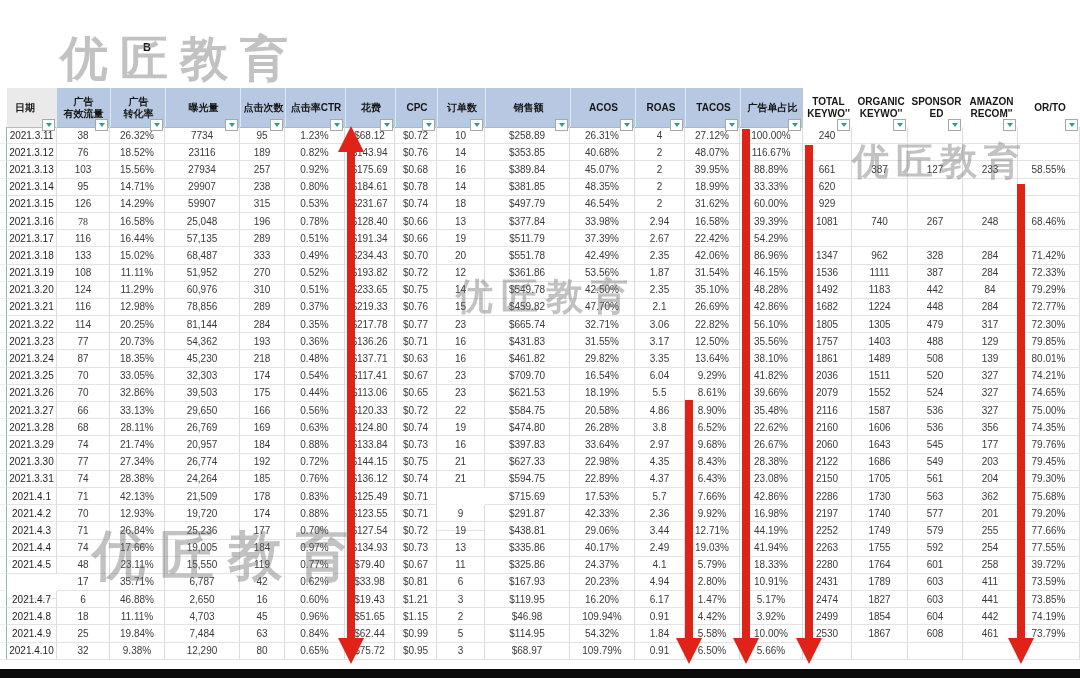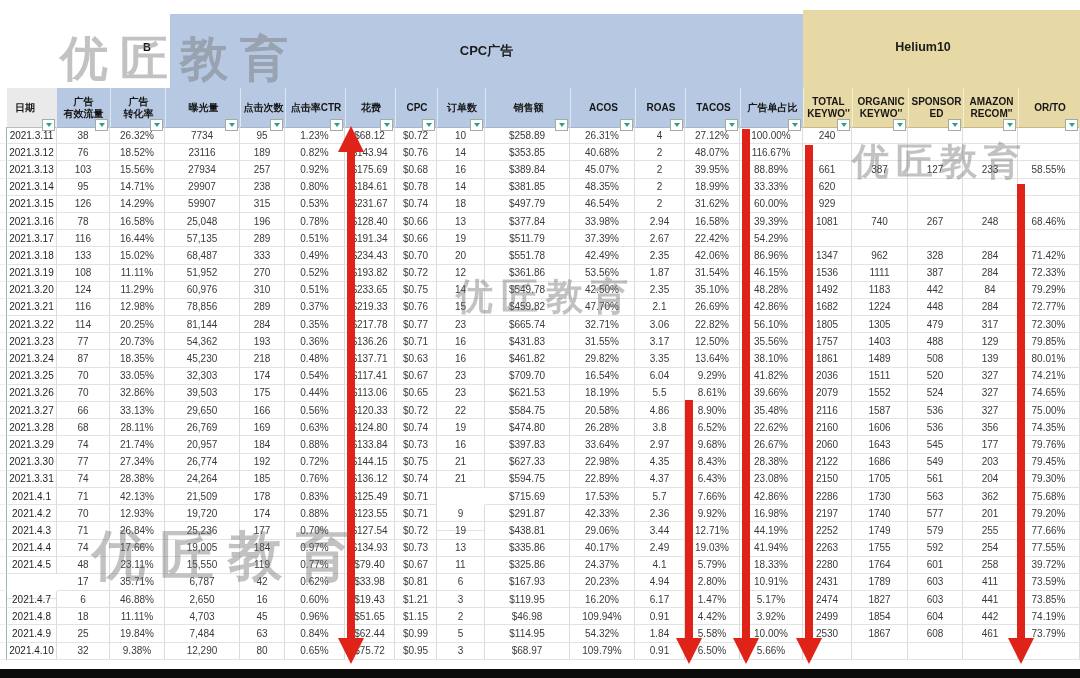--- a/index.html
+++ b/index.html
@@ -75,27 +75,21 @@
   #bottom-bar{left:0;top:669px;width:1080px;height:9px;background:#0b0b0b;}
 </style>
 </head>
 <body>
 
 <div id="stage">
 
   <div class="abs" id="date-header-bg"></div>
   <div class="abs" id="blue-band"></div>
 
-  <div class="abs" id="cpc-group">
-    <span>CPC广告</span>
-  </div>
 
-  <div class="abs" id="helium-group">
-    <div id="helium-title">Helium10</div>
-  </div>
 
   <div class="abs" id="corner-b">B</div>
 
   <div class="abs" id="headers">
       <div class="hlabel" style="left: 0; width: 50px;">日期</div>
       <div class="hlabel" style="left: 57px; width: 53px;">广告
 有效流量</div>
       <div class="hlabel sep" style="left: 110px; width: 55px;">广告
 转化率</div>
       <div class="hlabel sep" style="left: 165px; width: 75px;">曝光量</div>
@@ -285,21 +279,21 @@
         <div class="cell" style="width: 63px;">60.00%</div>
         <div class="cell" style="width: 49px;">929</div>
         <div class="cell" style="width: 56px;"></div>
         <div class="cell" style="width: 55px;"></div>
         <div class="cell" style="width: 55px;"></div>
         <div class="cell" style="width: 62px;"></div>
       </div>
       <div class="row">
         <div class="cell gutter" style="width: 7px;"></div>
         <div class="cell date" style="width: 50px;">2021.3.16</div>
-        <div class="cell" style="width: 53px;">78</div>
+        <div class="cell" style="width: 53px; font-family: Liberation Serif, serif;">78</div>
         <div class="cell" style="width: 55px;">16.58%</div>
         <div class="cell" style="width: 75px;">25,048</div>
         <div class="cell" style="width: 45px;">196</div>
         <div class="cell" style="width: 60px;">0.78%</div>
         <div class="cell" style="width: 50px;">$128.40</div>
         <div class="cell" style="width: 42px;">$0.66</div>
         <div class="cell" style="width: 48px;">13</div>
         <div class="cell" style="width: 85px;">$377.84</div>
         <div class="cell" style="width: 65px;">33.98%</div>
         <div class="cell" style="width: 50px;">2.94</div>

